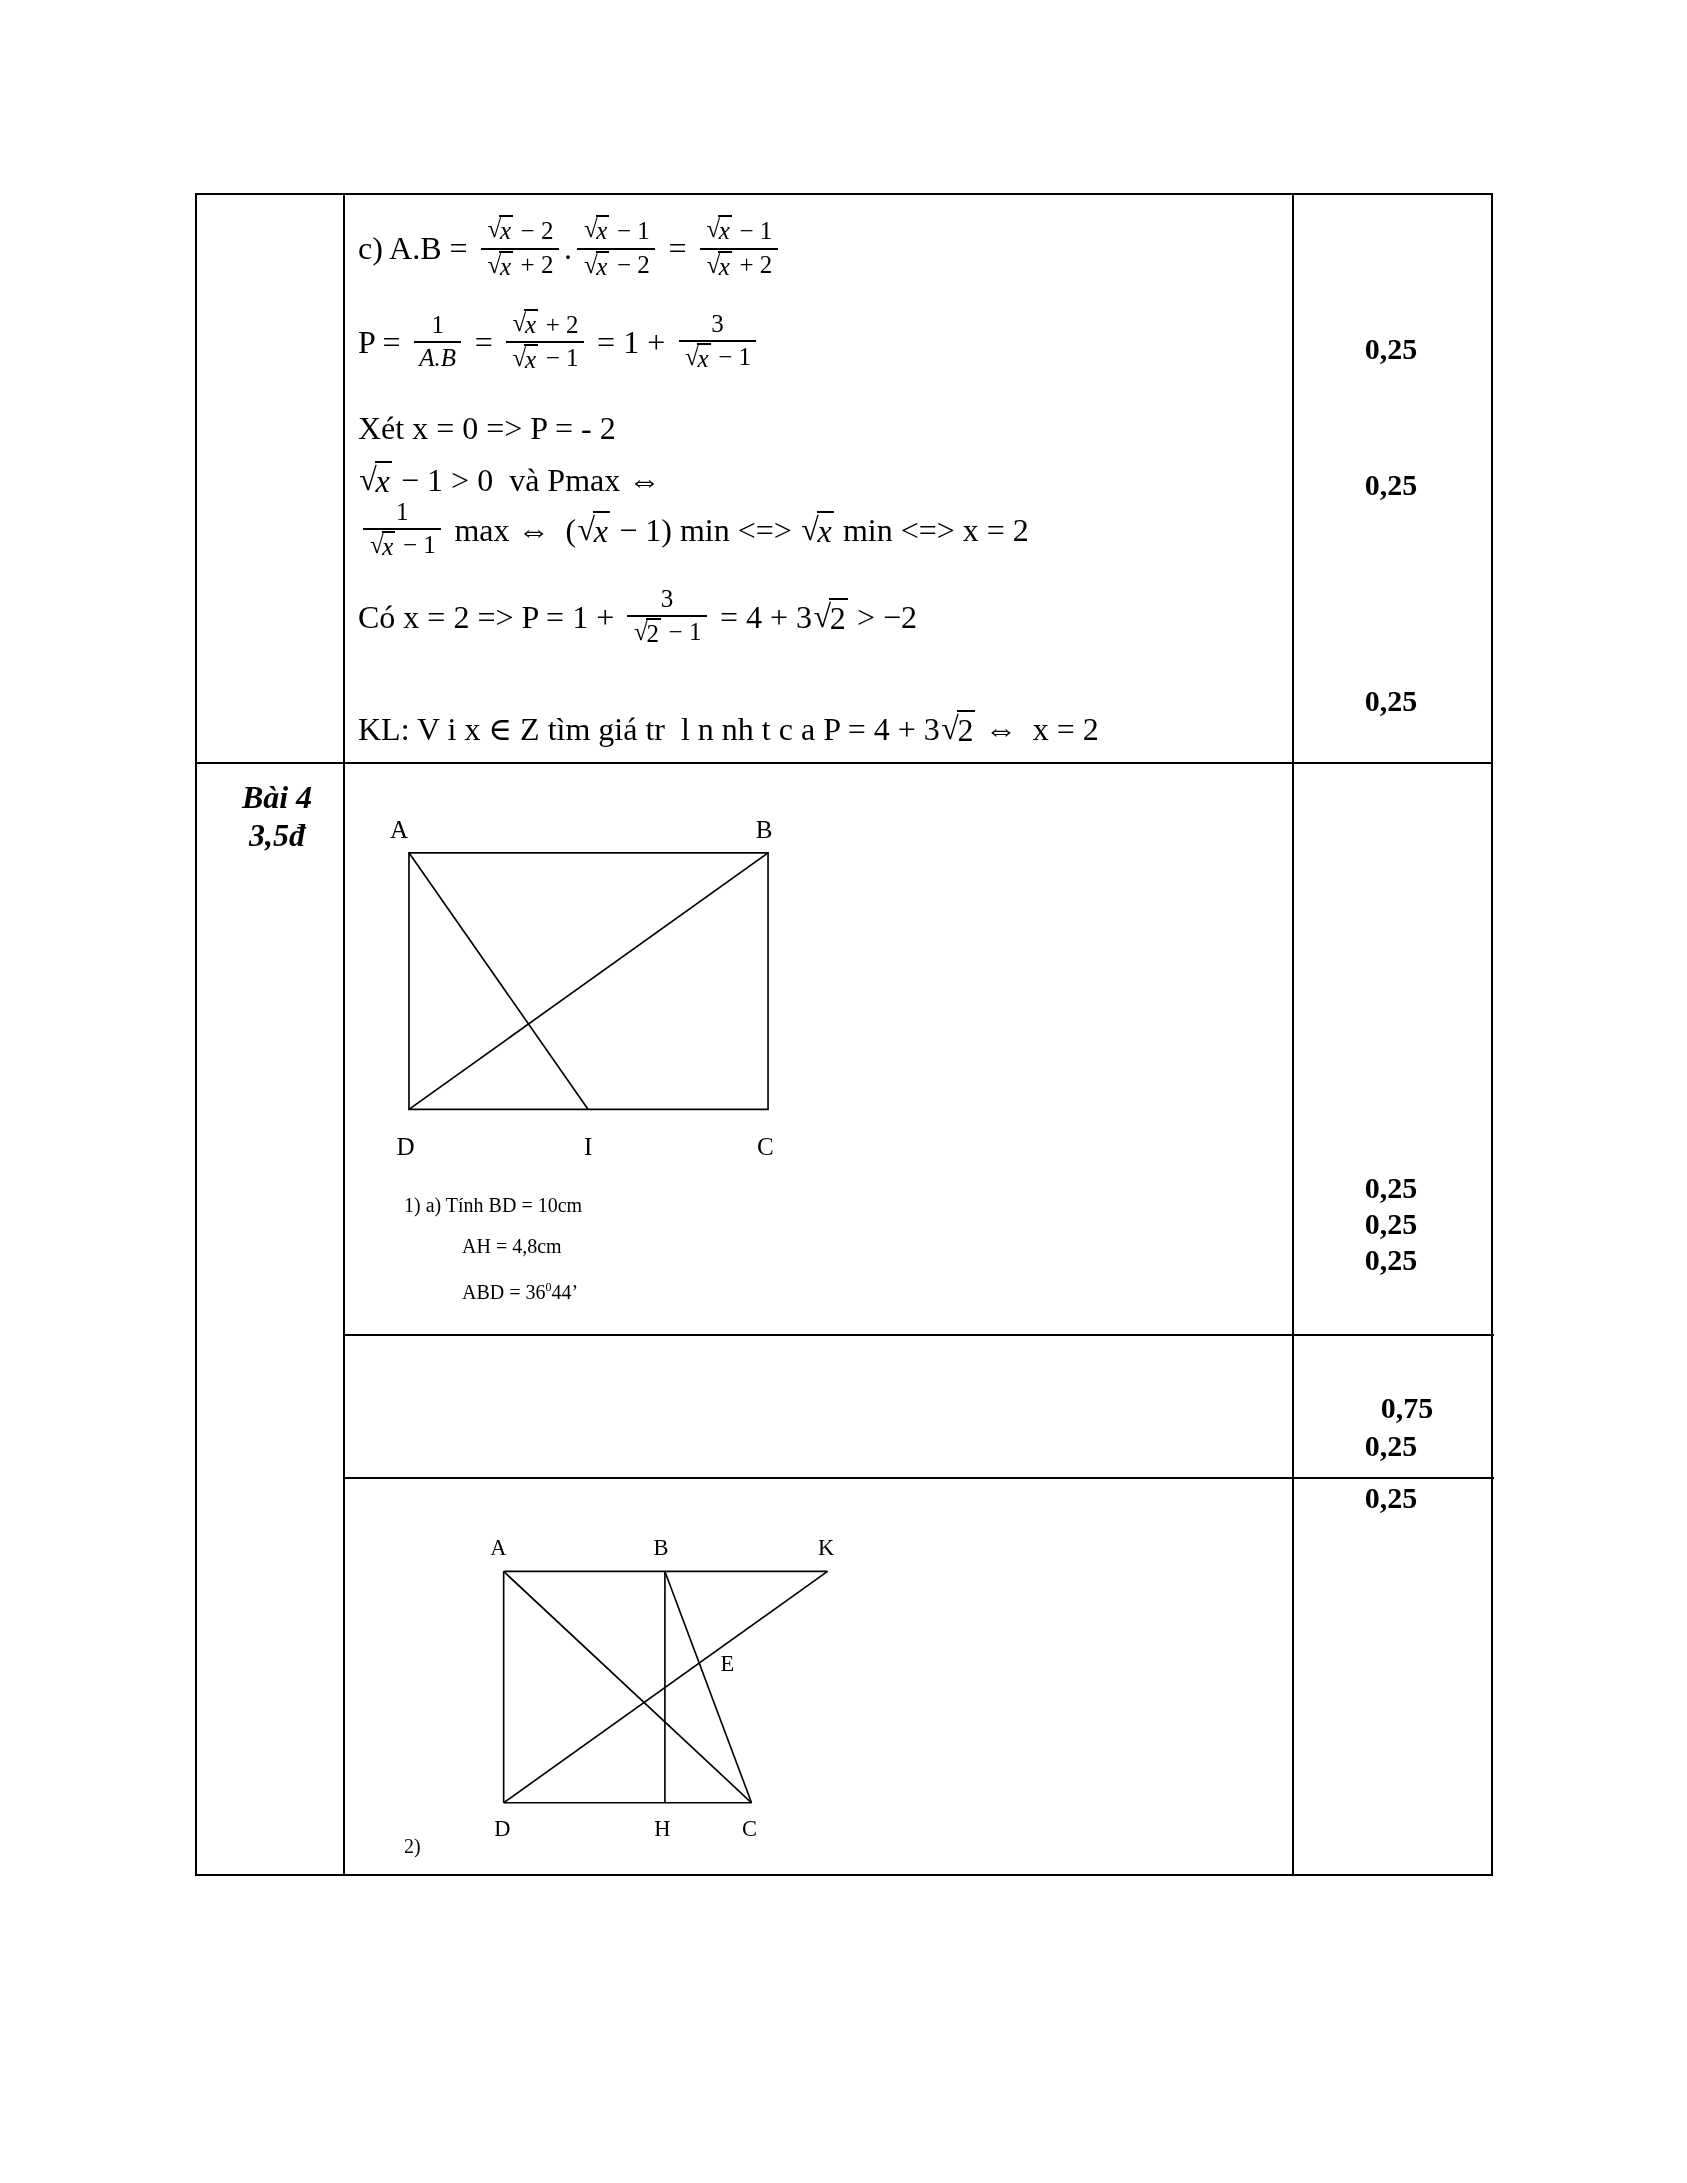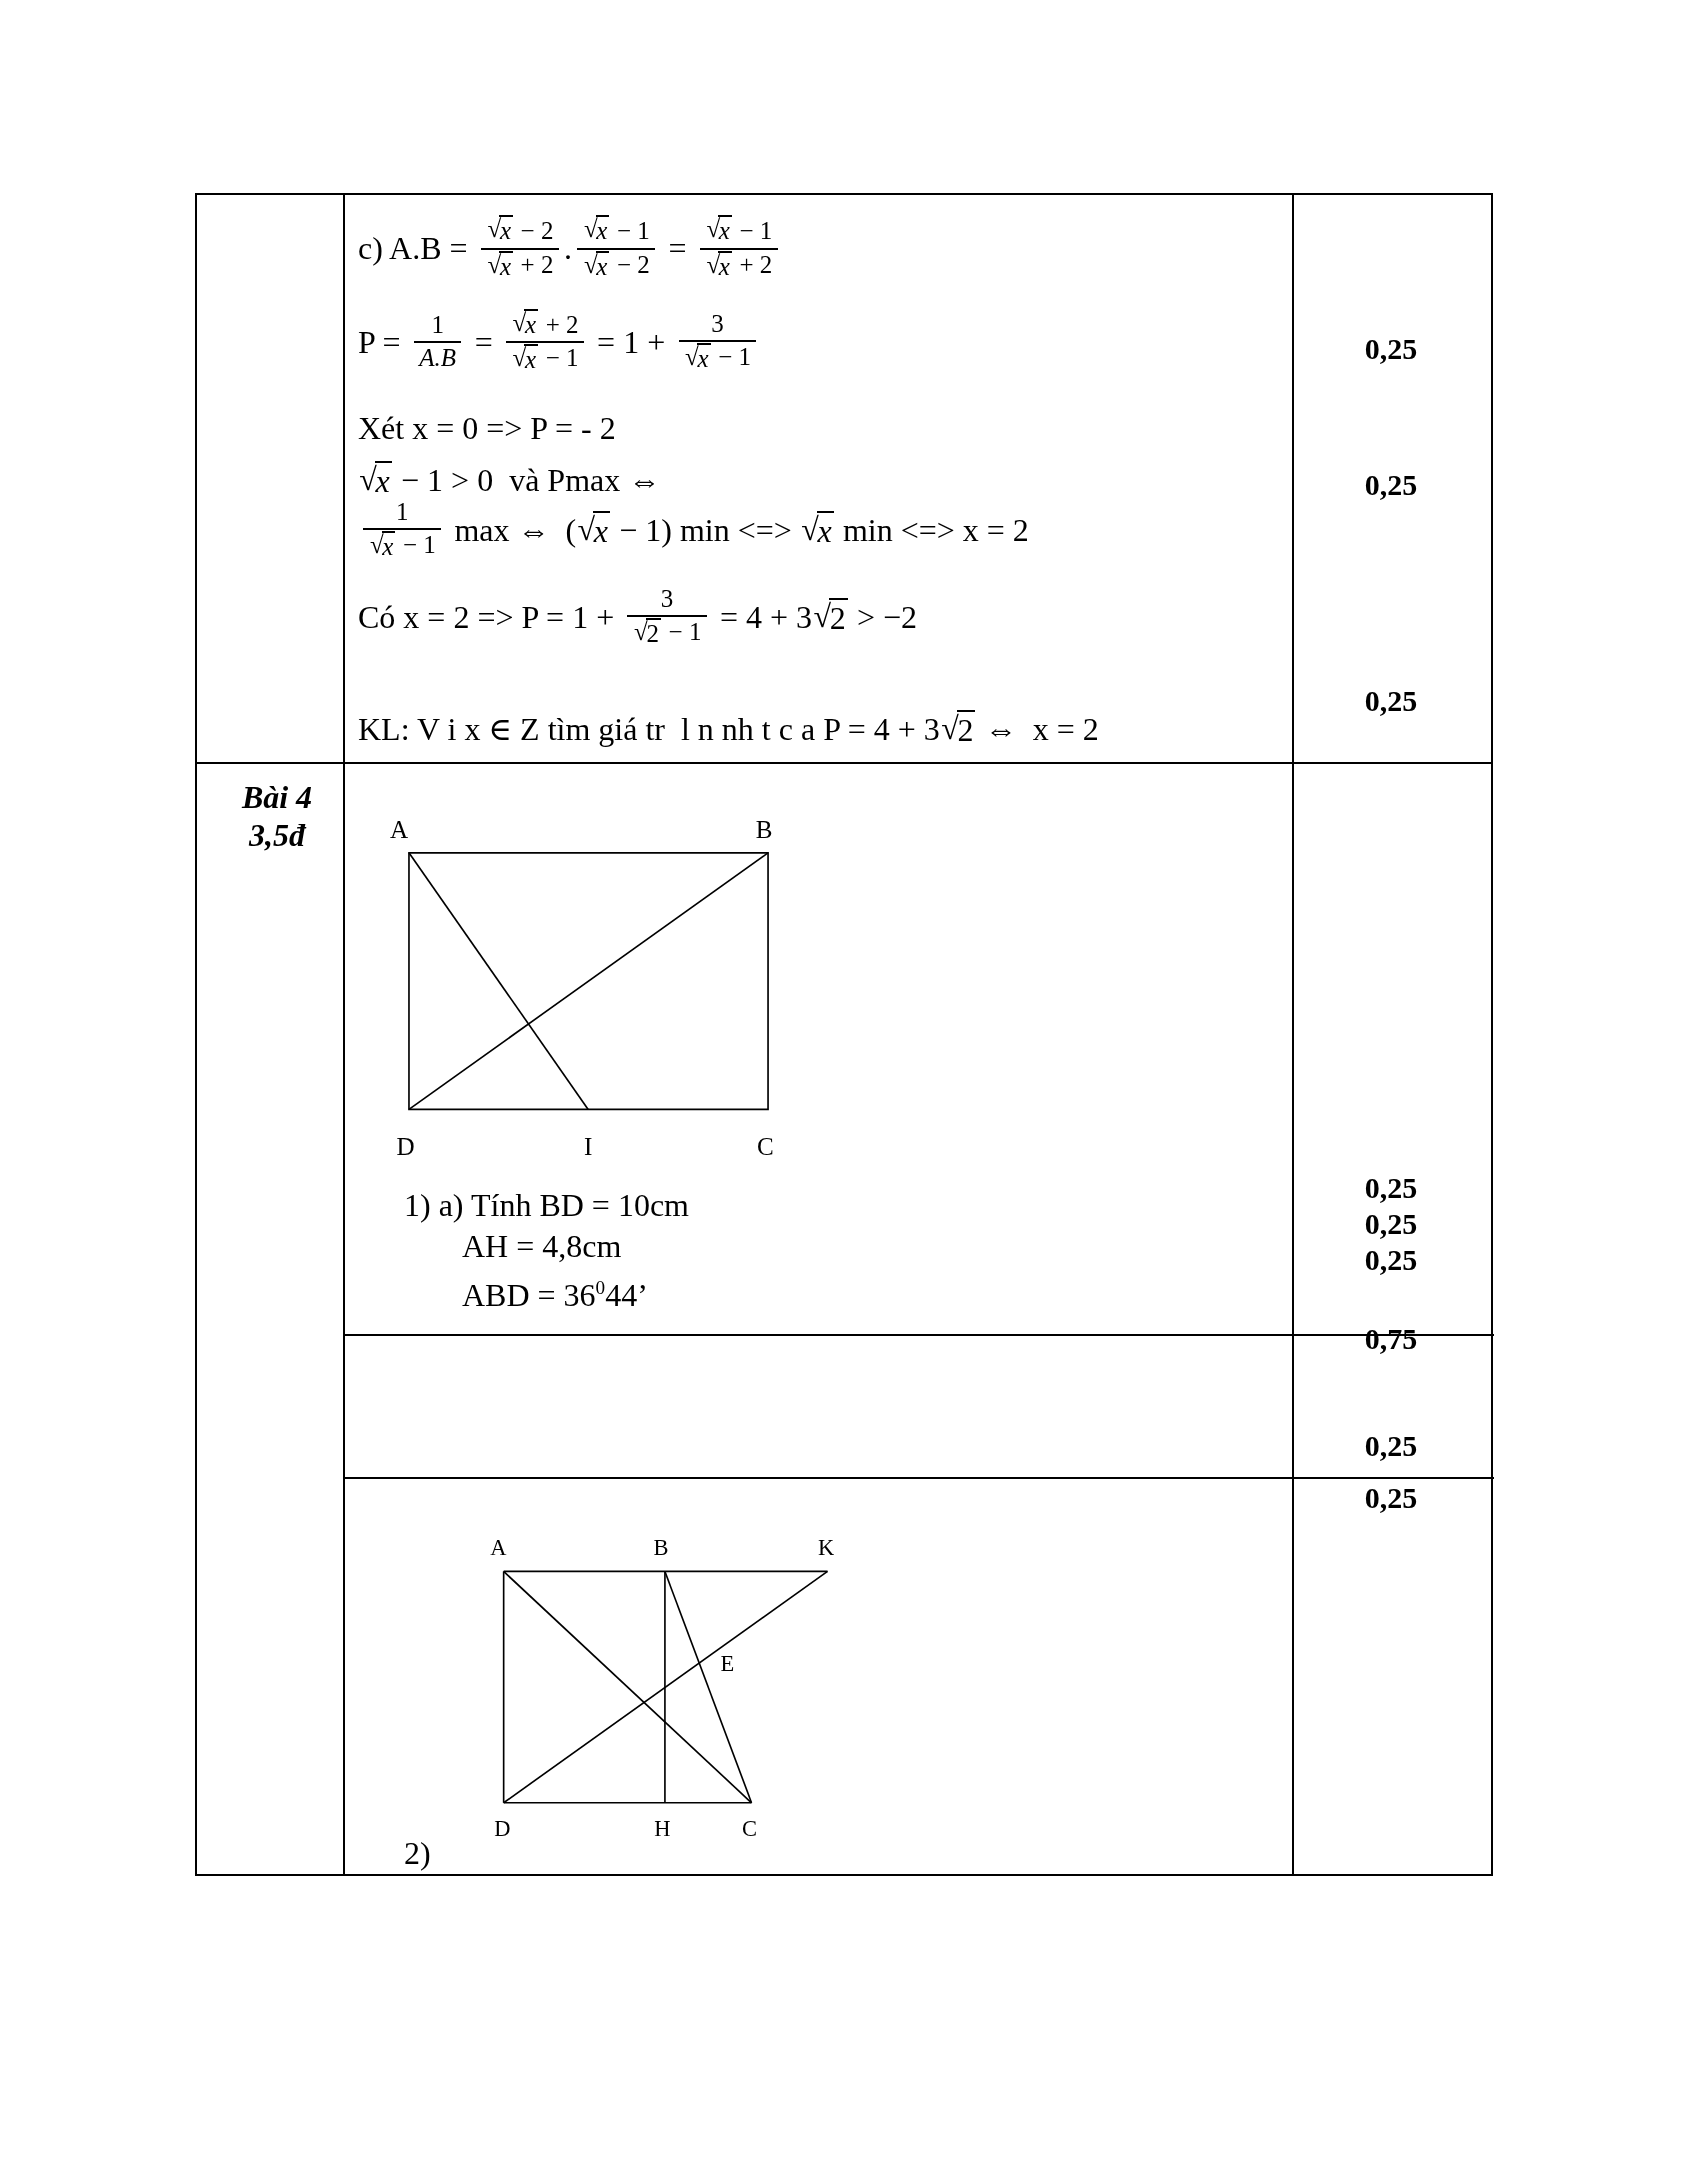--- a/index.html
+++ b/index.html
@@ -34,21 +34,21 @@
   .score{
     position:absolute;left:1097px;width:198px;
     font-weight:bold;font-size:30px;text-align:center;line-height:36px;
   }
   .score div{line-height:36px;}
   .bai-label{
     position:absolute;left:0;top:585px;width:164px;
     font-weight:bold;font-style:italic;font-size:32px;
     text-align:center;line-height:38px;
   }
-  .textblock{position:absolute;font-size:32px;}
+  .textblock{position:absolute;font-size:20px;}
   .textblock .tline{display:block;}
   svg{position:absolute;overflow:visible;}
   svg line, svg polygon{stroke:#000;stroke-width:2.5;fill:none;}
   svg text{font-family:"Liberation Serif","DejaVu Serif",serif;fill:#000;}
 </style>
 </head>
 <body>
 
 <div class="page">
   <div class="table">
@@ -97,21 +97,21 @@
       <span class="tline"><span>1) a) Tính BD = 10cm</span></span>
       <span class="tline" style="padding-left:58px;"><span>AH = 4,8cm</span></span>
       <span class="tline" style="padding-left:58px;"><span>ABD = 36</span><sup>0</sup><span>44’</span></span>
     </div>
     <div class="score" style="top:977px;">
       <div>0,25</div>
       <div>0,25</div>
       <div>0,25</div>
     </div>
 
-    <div class="score" style="top:1128px;">0,75</div>
+    <div class="score" style="top:1197px;margin-left:16px;">0,75</div>
     <div class="score" style="top:1235px;">0,25</div>
 
     <div class="score" style="top:1287px;">0,25</div>
 
     <svg style="left:269px;top:1322px;" width="423" height="331" viewBox="0 0 640 500">
       <g>
         <line x1="60" y1="85" x2="550" y2="85"></line>
         <line x1="60" y1="85" x2="60" y2="435"></line>
         <line x1="60" y1="435" x2="435" y2="435"></line>
         <line x1="304" y1="85" x2="304" y2="435"></line>

